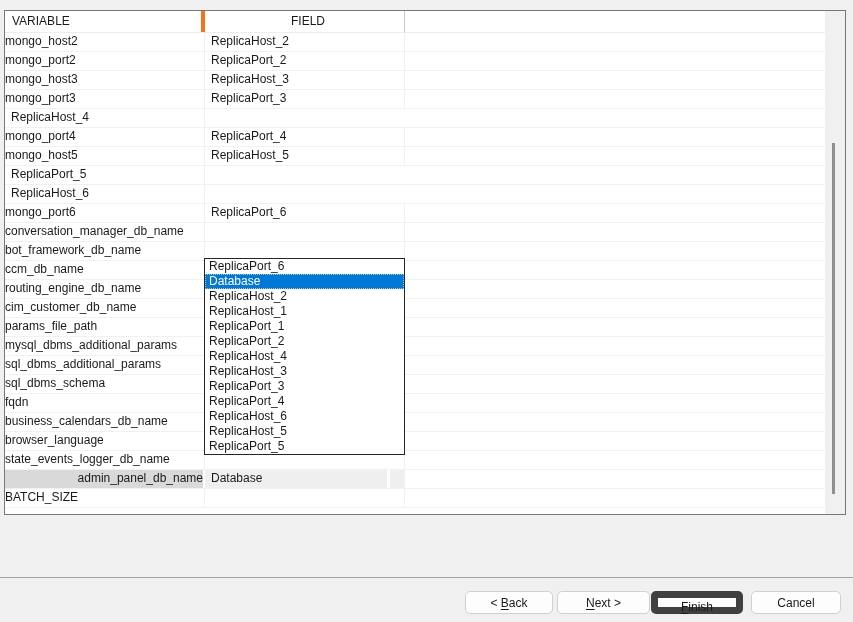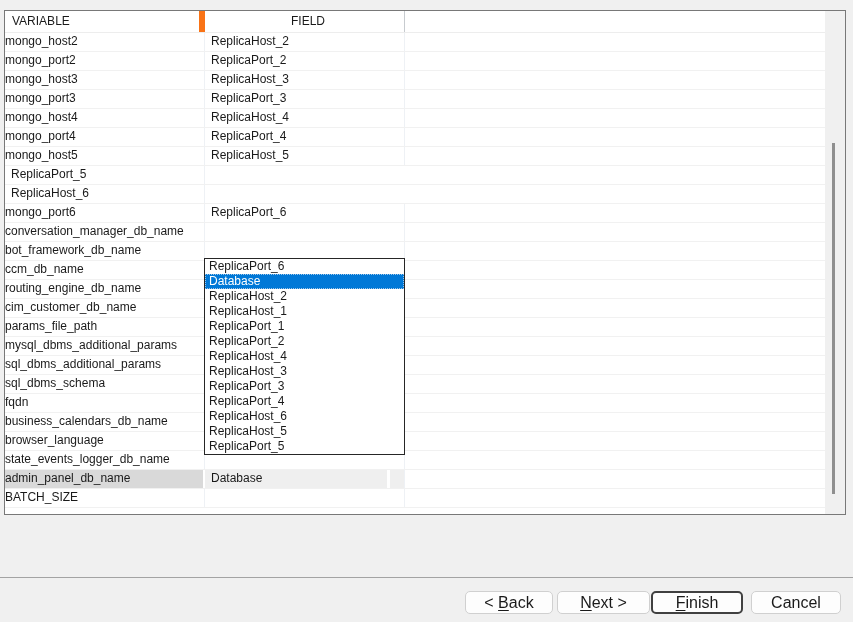--- a/index.html
+++ b/index.html
@@ -11,34 +11,34 @@
   
   .panel {
     position:absolute; left:4px; top:10px; width:842px; height:505px;
     background:#ffffff; border:1px solid #787878; box-sizing:border-box;
     display:flex;
   }
   .grid { flex:1 1 auto; display:flex; flex-direction:column; overflow:hidden; }
 
   .hrow { display:flex; height:22px; flex:0 0 auto; border-bottom:1px solid #ededed; box-sizing:border-box; }
   .hcell { box-sizing:border-box; font-size:12px; line-height:21px; white-space:nowrap; overflow:hidden; }
-  .hcell.c1 { width:200px; padding-left:7px; border-right:6px solid #f97316; }
+  .hcell.c1 { width:200px; padding-left:7px; border-right:4px solid #f97316; }
   .hcell.c2 { width:200px; padding-left:7px; border-right:1px solid #c7cbcf;text-align:center; }
   .hcell.c3 { flex:1; }
 
   .row { display:flex; height:19px; flex:0 0 auto; border-bottom:1px solid #f1f1f1; box-sizing:border-box; }
   .cell { box-sizing:border-box; font-size:12px; line-height:17px; white-space:nowrap; overflow:hidden; }
   .cell.c1 { width:200px; border-right:1px solid #eef1f5; }
   .cell.c2 { width:200px; border-right:1px solid #eef1f5; display:flex; }
   .cell.c2 .ftext { flex:1 1 auto; padding-left:6px; overflow:hidden; }
   .cell.c2 .gap  { flex:0 0 3px;  display:none; }
   .cell.c2 .cbtn { flex:0 0 14px; display:none; }
   .cell.c3 { flex:1; }
 
-  .row.selected .c1 { background:#d9d9d9; border-right:2px solid #ffffff; }
+  .row.selected .c1 { background:#d9d9d9; border-right:2px solid #ffffff;text-align:right; }
   .row.selected .c2 .ftext { background:#efefef; }
   .row.selected .c2 .gap  { display:block; background:#ffffff; }
   .row.selected .c2 .cbtn { display:block; background:#efefef; }
 
   
   .scroll-track { flex:0 0 20px; background:#f0f0f0; position:relative; }
   .scroll-thumb { position:absolute; left:7px; top:132px; width:3px; height:351px; background:#8f8f8f; }
 
   
   .dropdown {
@@ -46,26 +46,26 @@
     background:#ffffff; border:1px solid #262626; box-sizing:border-box; z-index:5;
   }
   .ditem { height:15px; line-height:15px; font-size:12px; padding-left:4px; white-space:nowrap; overflow:hidden; }
   .ditem.selected { background:#0078d7; color:#ffffff; outline:1px dotted #9fc6e8; outline-offset:-1px; }
 
   
   .divider { position:absolute; left:0; top:577px; width:853px; height:1px; background:#a3a3a3; }
   .btn {
     position:absolute; top:591px; height:23px; box-sizing:border-box;
     background:#fdfdfd; border:1px solid #d0d0d0; border-radius:5px;
-    font-family:inherit; font-size:16px; color:#1a1a1a; text-align:center;
+    font-family:inherit; font-size:12px; color:#1a1a1a; text-align:center;
     line-height:20px; padding:0; cursor:default;
   }
   #btn-back   { left:465px; width:88px; }
   #btn-next   { left:557px; width:93px; }
-  #btn-finish { left:651px; width:92px; border:2px solid #404040; line-height:18px; }
+  #btn-finish { left:651px; width:92px; border:7px solid #404040; line-height:18px; }
   #btn-cancel { left:751px; width:90px; }
   .mn { text-decoration:underline; text-underline-offset:2px; }
 </style>
 </head>
 <body>
 
 <div class="page">
 
   <div class="panel">
     <div class="grid">
@@ -101,21 +101,20 @@
   </div>
           <div class="row">
     <div class="cell c1">mongo_port3</div>
     <div class="cell c2">
       <span class="ftext">ReplicaPort_3</span>
 
     </div>
     <div class="cell c3"></div>
   </div>
           <div class="row">
-    <div class="cell c1">mongo_host4</div>
     <div class="cell c2">
       <span class="ftext">ReplicaHost_4</span>
 
     </div>
     <div class="cell c3"></div>
   </div>
           <div class="row">
     <div class="cell c1">mongo_port4</div>
     <div class="cell c2">
       <span class="ftext">ReplicaPort_4</span>

